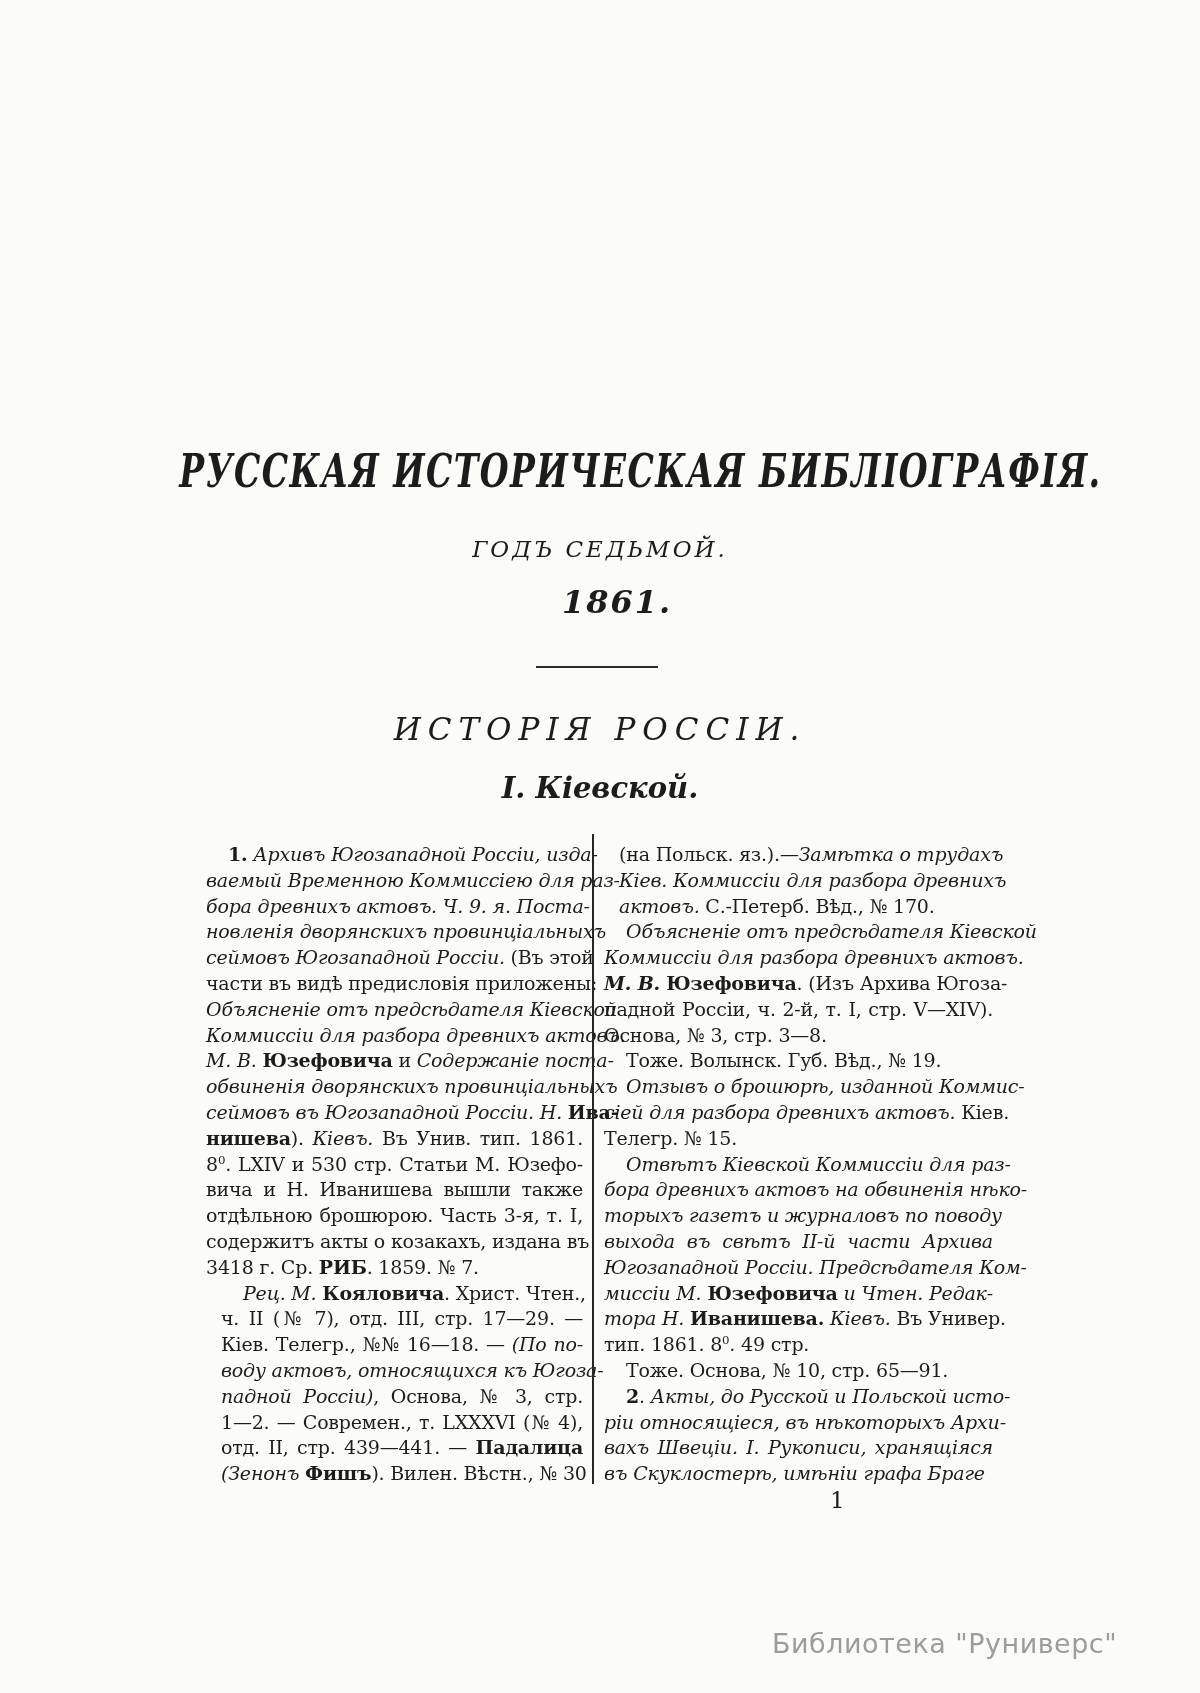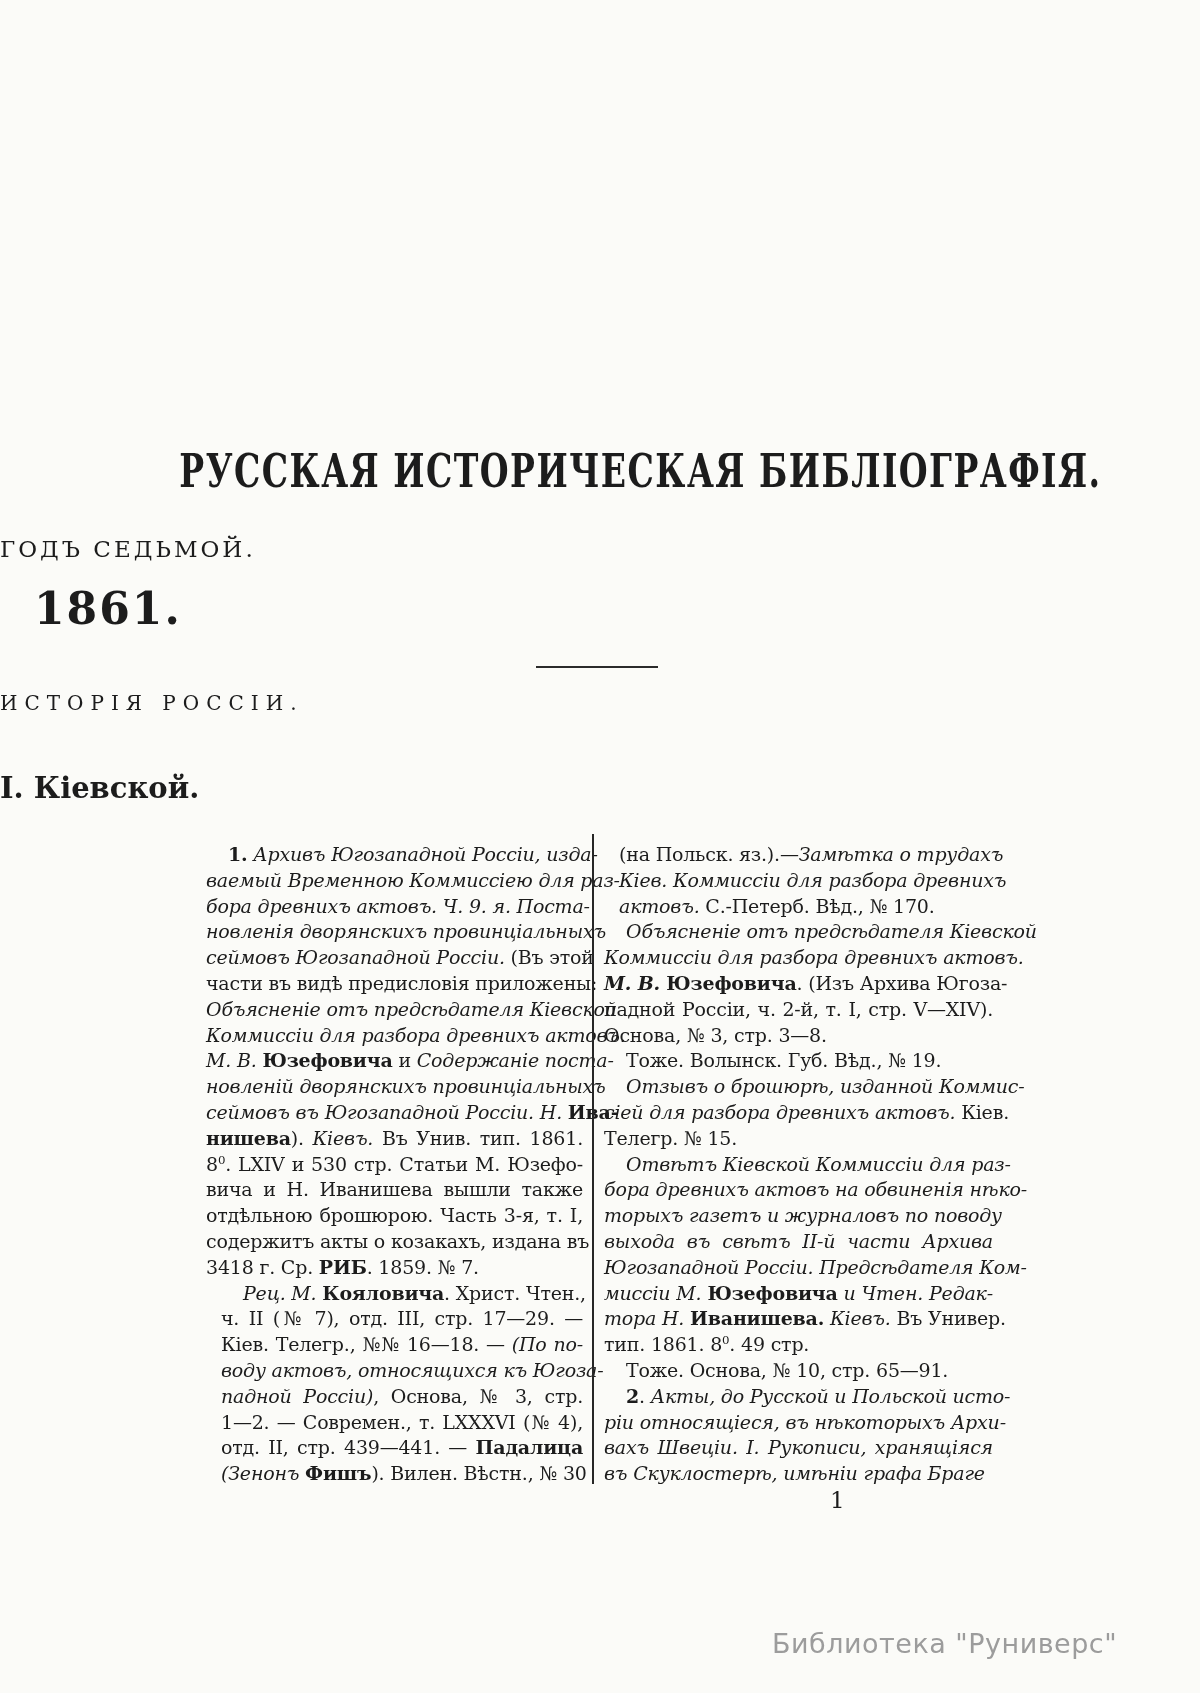--- a/index.html
+++ b/index.html
@@ -1,27 +1,27 @@
 <!DOCTYPE html>
 <html><head>
 <meta charset="utf-8">
 <style>
   html,body { margin:0; padding:0; background:#d9d9d6; }
   .sheet {
     position:relative; width:1200px; height:1693px; margin:0 auto;
     background:#fbfbf8; color:#1c1c1c;
     font-family:"DejaVu Serif", serif; overflow:hidden;
   }
-  .hd { position:absolute; left:0; right:0; text-align:left; white-space:nowrap; }
+  .hd { position:absolute; left:0; right:0; text-align:center; white-space:nowrap;font-style:italic; }
   .title { top:448px; font-size:46px; line-height:1; font-weight:bold; }
   .title .squish { display:inline-block; transform:scaleX(.72); transform-origin:center; letter-spacing:2px; }
   .god  { top:536px; font-size:23px; letter-spacing:3px; }
-  .year { top:583px; font-size:44px; font-weight:bold; letter-spacing:2px;padding-left:34px; }
+  .year { top:583px; font-size:32px; font-weight:bold; letter-spacing:2px;padding-left:34px; }
   .rule { position:absolute; top:666px; left:536px; width:122px; height:2px; background:#2b2b2b; }
-  .hist { top:691px; font-size:20px; letter-spacing:7px; }
+  .hist { top:711px; font-size:31px; letter-spacing:7px; }
   .mats { top:771px; font-size:29px; font-weight:bold; }
 
   .col  { position:absolute; top:842px; font-size:19px; line-height:25.8px; letter-spacing:-0.2px; }
   .colL { left:206px; width:377px; }
   .colR { left:604px; width:389px; }
   .vrule { position:absolute; left:592px; top:834px; width:2px; height:650px; background:#262626; }
 
   .ln { text-align:justify; text-align-last:justify; white-space:nowrap; }
   .ln.first { text-indent:22px; }
   .ln.last  { text-align-last:left; }
@@ -51,21 +51,21 @@
   <div class="col colL">
       <div class="ln first"><span class="s-b">1.</span><span class="s-i"> Архивъ Югозападной Россіи, изда-</span></div>
       <div class="ln"><span class="s-i">ваемый Временною Коммиссіею для раз-</span></div>
       <div class="ln"><span class="s-i">бора древнихъ актовъ. Ч. 9. я. Поста-</span></div>
       <div class="ln"><span class="s-i">новленія дворянскихъ провинціальныхъ</span></div>
       <div class="ln"><span class="s-i">сеймовъ Югозападной Россіи.</span><span class="s-r"> (Въ этой</span></div>
       <div class="ln"><span class="s-r">части въ видѣ предисловія приложены:</span></div>
       <div class="ln"><span class="s-i">Объясненіе отъ предсѣдателя Кіевской</span></div>
       <div class="ln"><span class="s-i">Коммиссіи для разбора древнихъ актовъ.</span></div>
       <div class="ln"><span class="s-i">М. В. </span><span class="s-b">Юзефовича</span><span class="s-r"> и </span><span class="s-i">Содержаніе поста-</span></div>
-      <div class="ln"><span class="s-i">новленій дворянскихъ провинціальныхъ</span></div>
+      <div class="ln"><span class="s-i">обвиненія дворянскихъ провинціальныхъ</span></div>
       <div class="ln"><span class="s-i">сеймовъ въ Югозападной Россіи. Н. </span><span class="s-b">Ива-</span></div>
       <div class="ln"><span class="s-b">нишева</span><span class="s-r">).</span><span class="s-i"> Кіевъ.</span><span class="s-r"> Въ Унив. тип. 1861.</span></div>
       <div class="ln"><span class="s-r">8</span><span class="s-sup">0</span><span class="s-r">. LXIV и 530 стр. Статьи М. Юзефо-</span></div>
       <div class="ln"><span class="s-r">вича и Н. Иванишева вышли также</span></div>
       <div class="ln"><span class="s-r">отдѣльною брошюрою. Часть 3-я, т. I,</span></div>
       <div class="ln"><span class="s-r">содержитъ акты о козакахъ, издана въ</span></div>
       <div class="ln last"><span class="s-r">3418 г. Ср. </span><span class="s-b">РИБ</span><span class="s-r">. 1859. № 7.</span></div>
       <div class="ln first blk"><span class="s-i">Рец. М. </span><span class="s-b">Кояловича</span><span class="s-r">. Христ. Чтен.,</span></div>
       <div class="ln blk"><span class="s-r">ч. II (№ 7), отд. III, стр. 17—29. —</span></div>
       <div class="ln blk"><span class="s-r">Кіев. Телегр., №№ 16—18. — </span><span class="s-i">(По по-</span></div>

